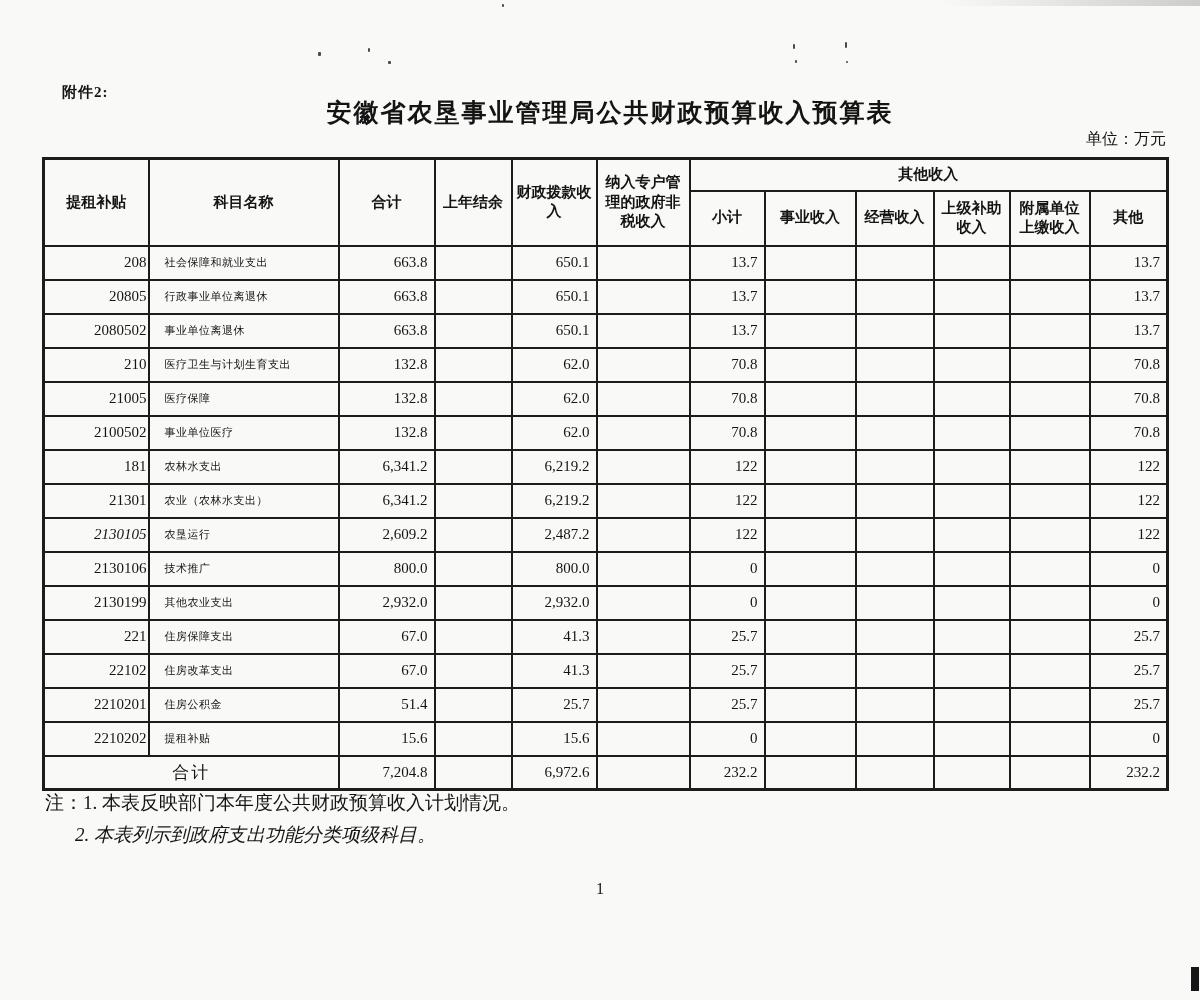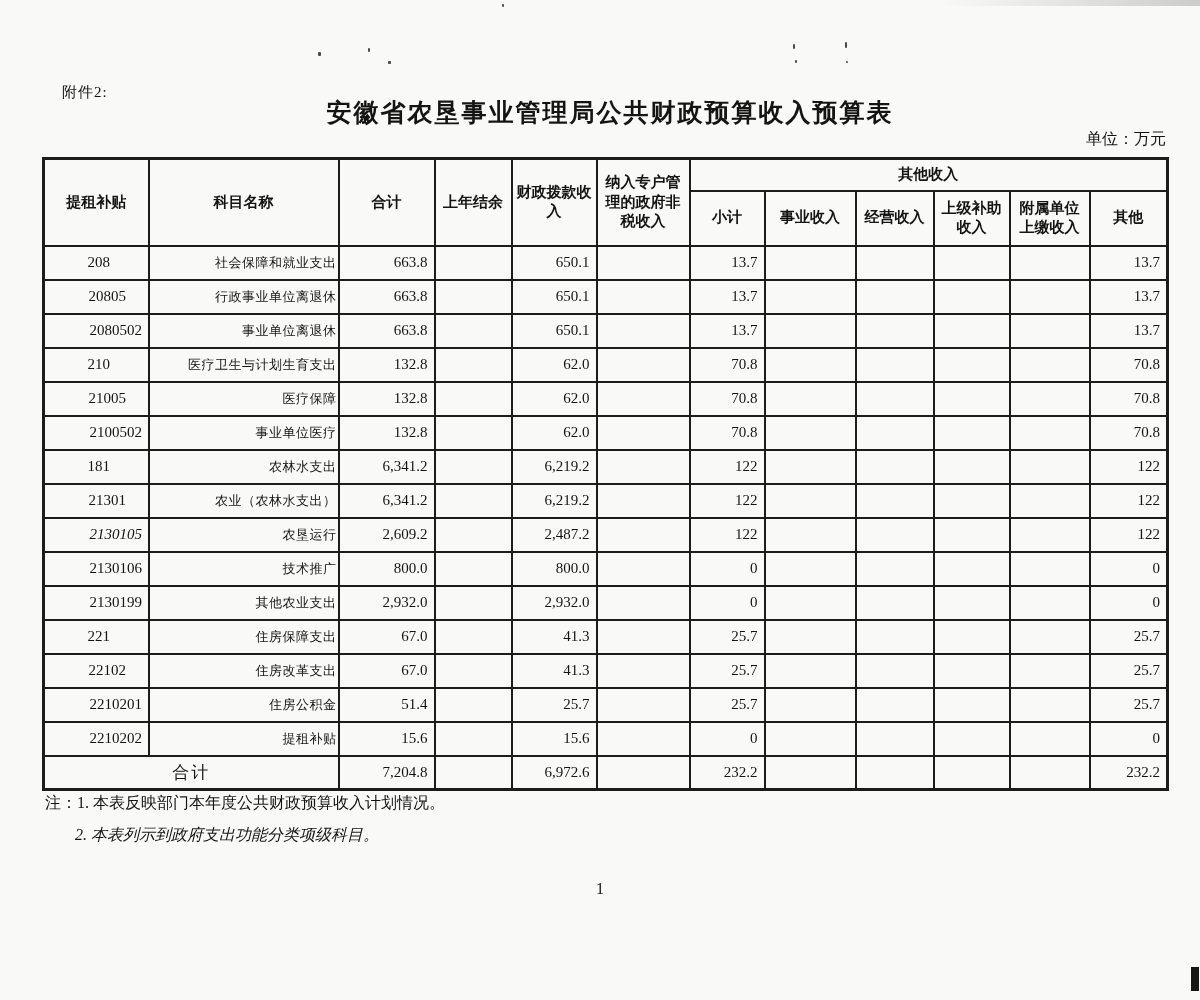--- a/index.html
+++ b/index.html
@@ -15,21 +15,21 @@
     position:absolute; top:0; right:0; width:260px; height:6px;
     background:linear-gradient(to right, rgba(0,0,0,0), rgba(0,0,0,0.18));
   }
   .edge-mark {
     position:absolute; left:1191px; top:967px; width:8px; height:24px;
     background:#161616;
   }
   .speck { position:absolute; background:#4a4a4a; border-radius:1px; }
   .attachment {
     position:absolute; left:62px; top:83px;
-    font-size:15px; font-weight:normal; letter-spacing:1px;
+    font-size:15px; font-weight:bold; letter-spacing:1px;
   }
   .doc-title {
     position:absolute; left:0; top:96px; width:1220px;
     text-align:center; font-size:25px; font-weight:bold; letter-spacing:2px;
   }
   .unit-label {
     position:absolute; top:129px; left:1000px; width:166px;
     text-align:right; font-size:16px;
   }
   table.budget {
@@ -43,29 +43,29 @@
     overflow:hidden;
   }
   thead th {
     font-size:15px; font-weight:bold; text-align:center;
     vertical-align:middle; line-height:1.3; padding:1px 4px;
   }
   thead tr.group-row { height:32px; }
   thead tr.sub-row  { height:55px; }
   thead th.pad { padding:1px 6px; }
   tbody tr { height:34px; }
-  td.code-cell { font-size:15px; text-align:center; vertical-align:middle; }
-  td.name-cell { font-size:13px; text-align:right; vertical-align:middle; padding-left:15px; letter-spacing:0.5px; }
+  td.code-cell { font-size:15px; text-align:right; vertical-align:middle; }
+  td.name-cell { font-size:11px; text-align:left; vertical-align:middle; padding-left:15px; letter-spacing:0.5px; }
   td.num-cell  { font-size:15px; text-align:right; vertical-align:middle; padding-right:6px; }
   tr.total-row td.total-label {
     font-size:17px; text-align:center; vertical-align:middle; letter-spacing:2px;
   }
   .notes {
     position:absolute; left:45px; top:794px;
-    font-size:16px; line-height:18px;
+    font-size:19px; line-height:18px;
   }
   .notes .note-line { margin-bottom:14px; }
   .notes .note-line.indented { padding-left:30px;font-style:italic; }
   .page-number {
     position:absolute; left:560px; top:880px; width:80px;
     text-align:center; font-size:16px;
   }
 </style>
 </head>
 <body>

